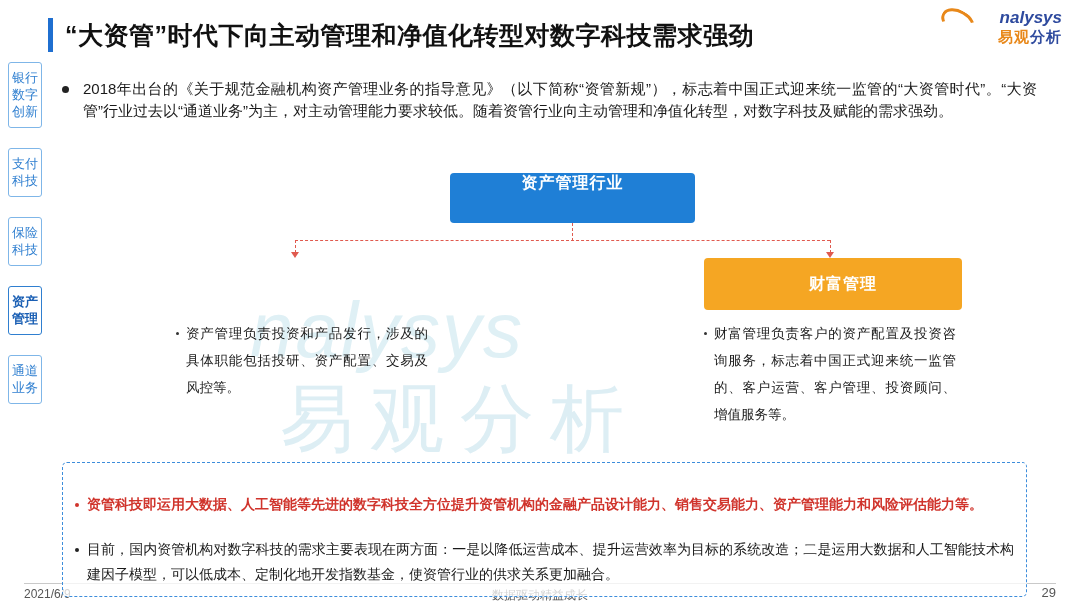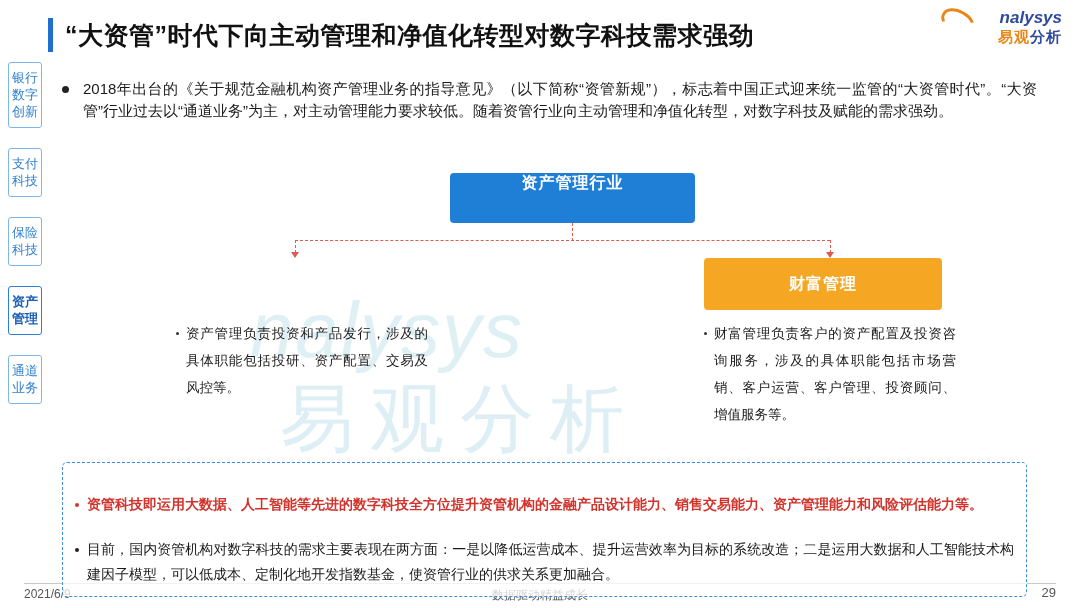--- a/index.html
+++ b/index.html
@@ -120,21 +120,21 @@
     display:flex;align-items:flex-start;justify-content:center;
     font-size:16px;font-weight:bold;letter-spacing:1px;
   }
   .box-orange{
     position:absolute;top:90px;width:238px;height:52px;
     background:#f5a623;color:#fff;border-radius:4px;
     display:flex;align-items:center;justify-content:center;
     font-size:16px;font-weight:bold;letter-spacing:1px;
   }
   .box-left{left:176px;}
-  .box-right{left:704px;}
+  .box-right{left:704px;padding-left:20px;}
   .v-stem{
     position:absolute;left:572px;top:55px;width:0;height:18px;
     border-left:1px dashed #e05a4f;
   }
   .h-bar{
     position:absolute;left:295px;top:72px;width:535px;height:0;
     border-top:1px dashed #e05a4f;
   }
   .v-left{
     position:absolute;left:295px;top:72px;width:0;height:13px;
@@ -265,21 +265,21 @@
 
   <div class="sublist sublist-left">
     <div class="sub-item">
       <div class="sub-dot"></div>
       <div class="sub-text">资产管理负责投资和产品发行，涉及的具体职能包括投研、资产配置、交易及风控等。</div>
     </div>
   </div>
   <div class="sublist sublist-right">
     <div class="sub-item">
       <div class="sub-dot"></div>
-      <div class="sub-text">财富管理负责客户的资产配置及投资咨询服务，涉及的具体职能包括市场营销、客户运营、客户管理、投资顾问、增值服务等。</div>
+      <div class="sub-text">财富管理负责客户的资产配置及投资咨询服务，标志着中国正式迎来统一监管的、客户运营、客户管理、投资顾问、增值服务等。</div>
     </div>
   </div>
 </div>
 
 <div class="callout">
   <div class="callout-item">
     <div class="c-dot red"></div>
     <div class="c-text red">资管科技即运用大数据、人工智能等先进的数字科技全方位提升资管机构的金融产品设计能力、销售交易能力、资产管理能力和风险评估能力等。</div>
   </div>
   <div class="callout-item">

